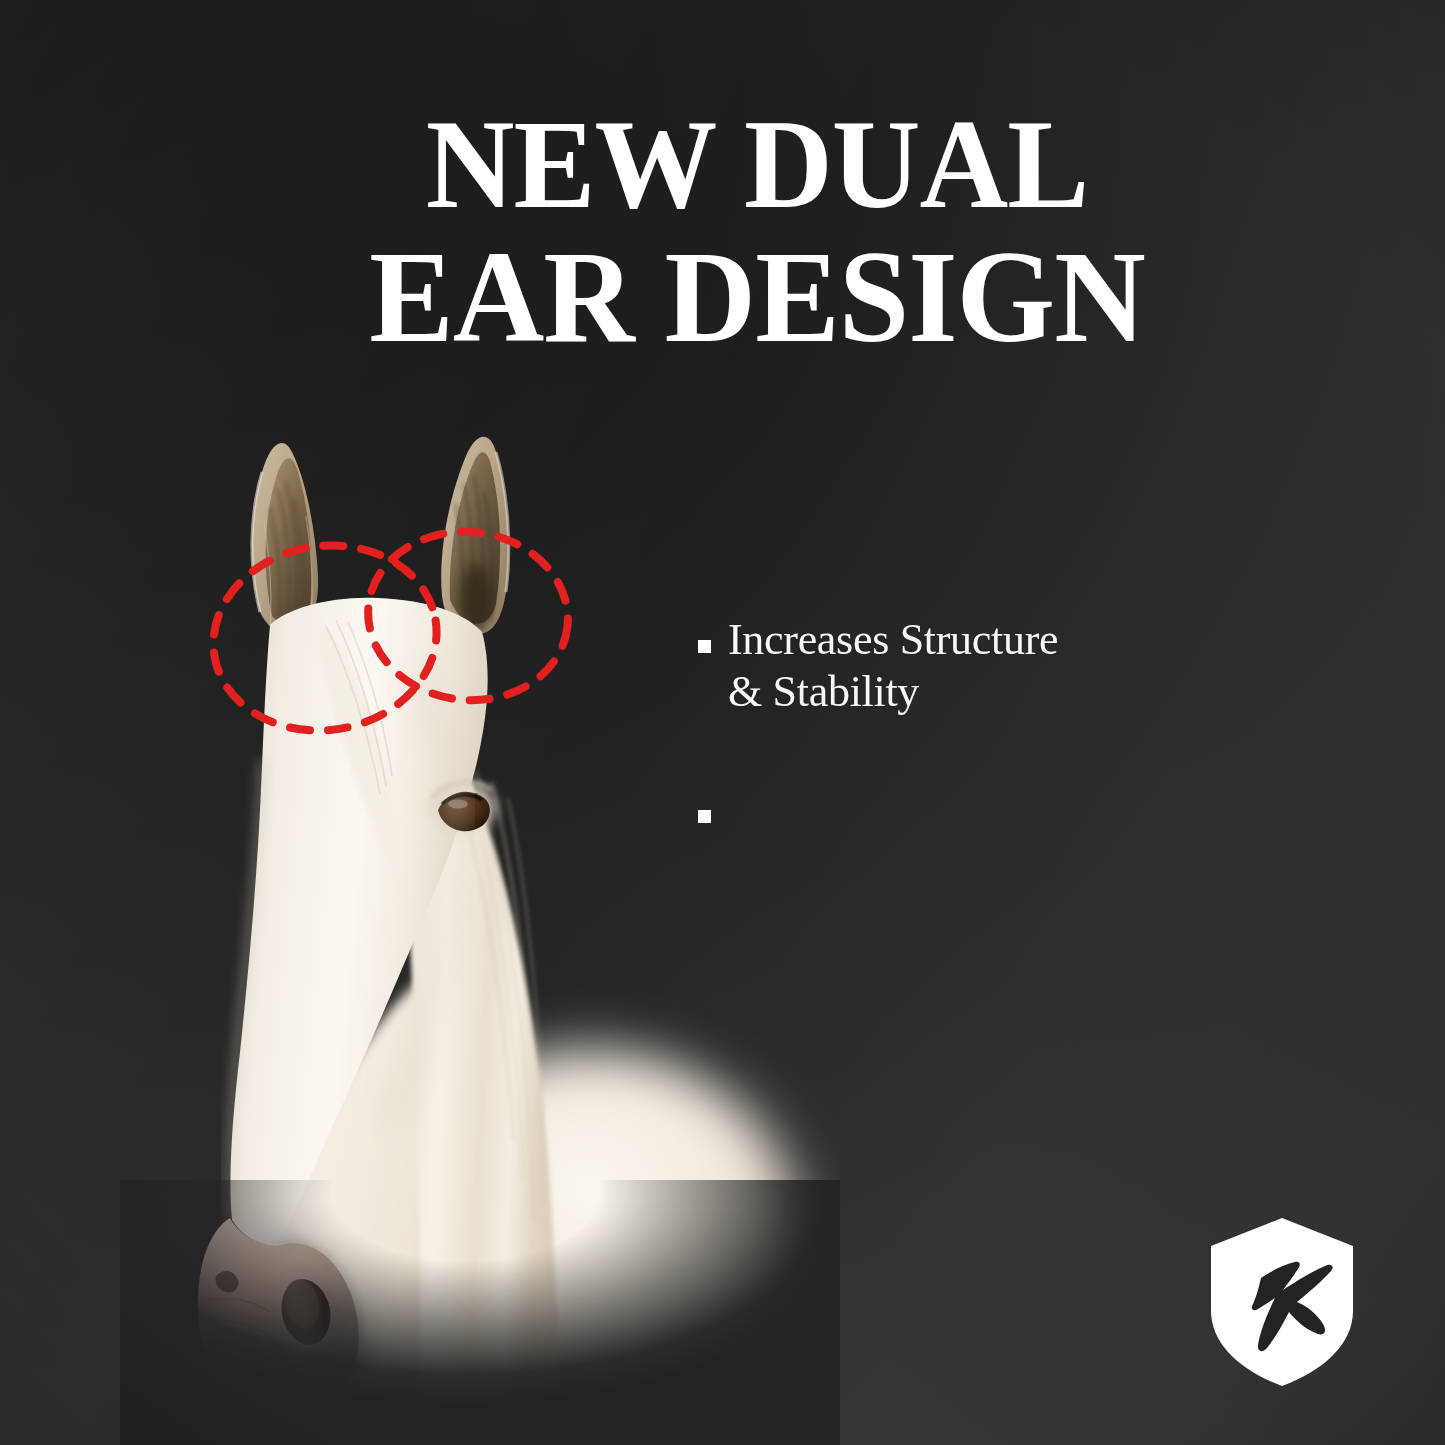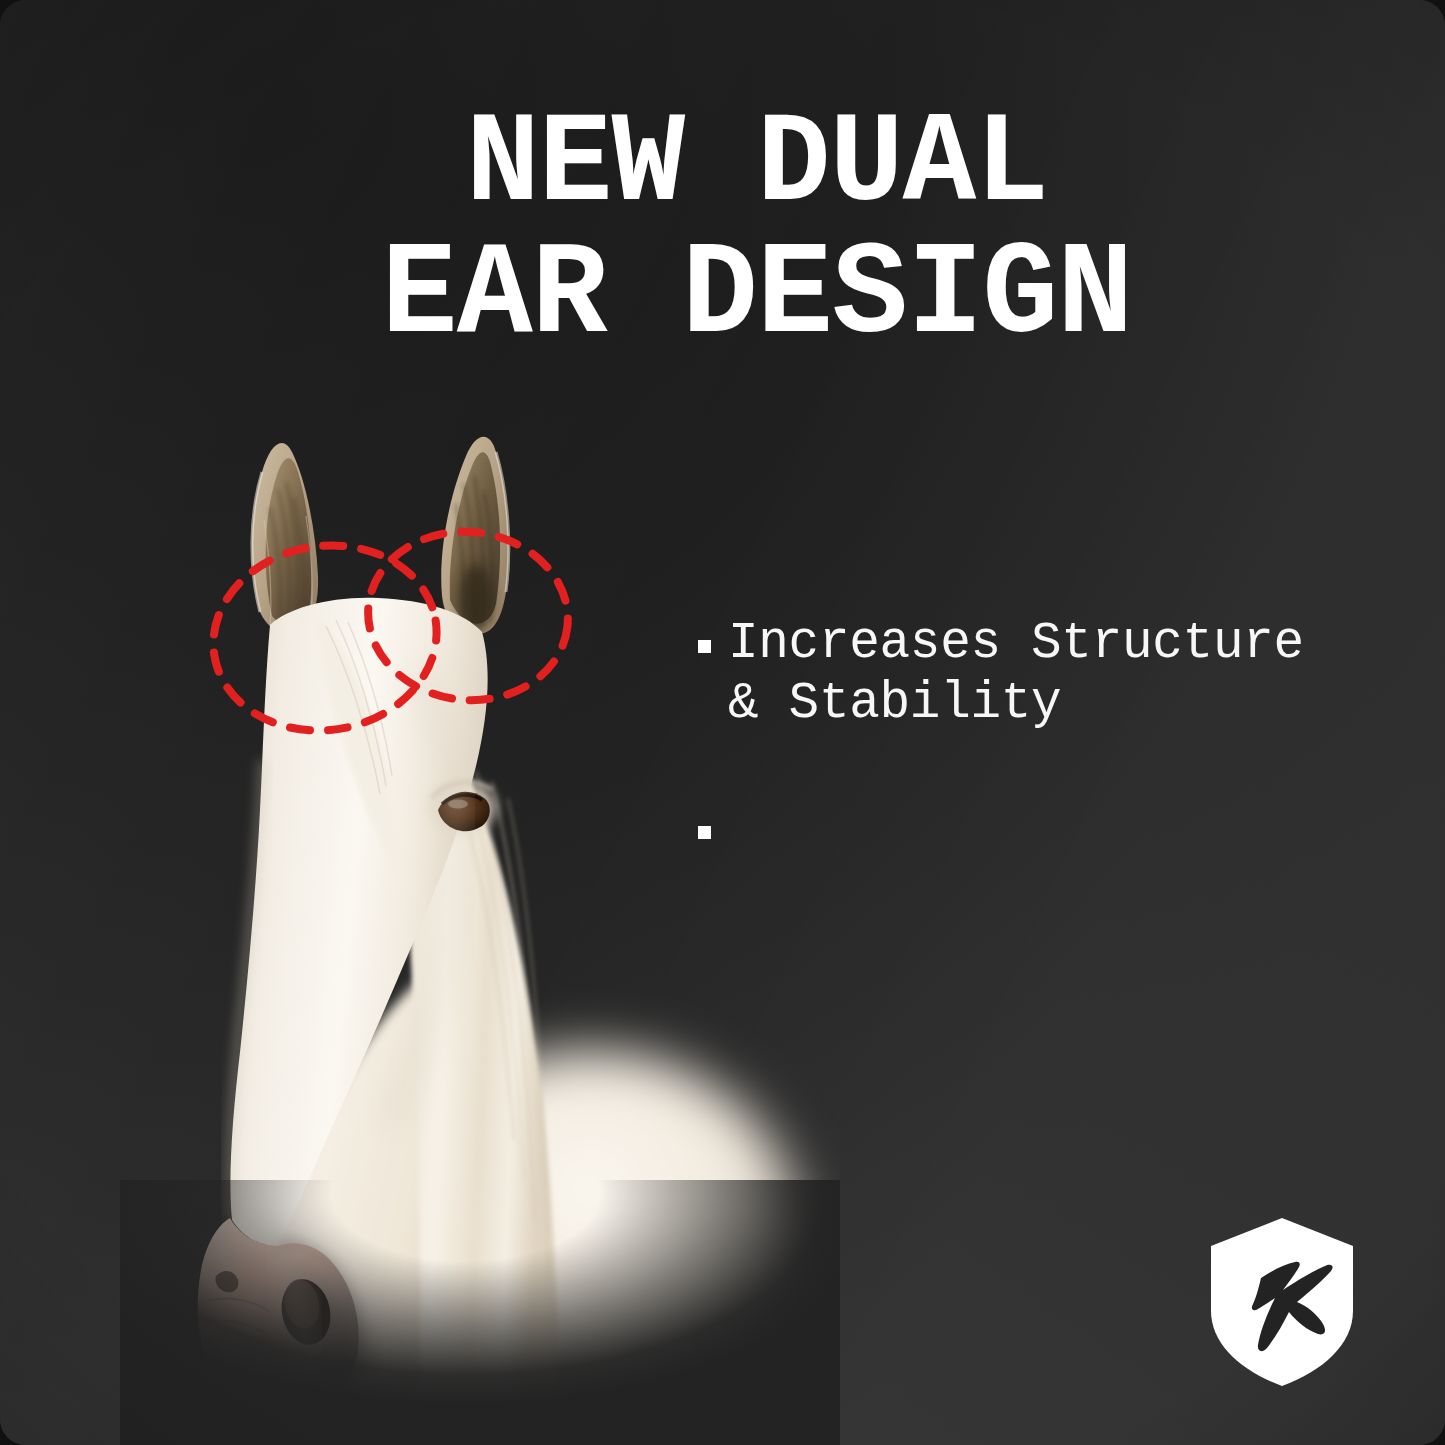--- a/index.html
+++ b/index.html
@@ -5,23 +5,22 @@
   html, body {
     margin: 0;
     padding: 0;
     background: #111;
   }
   #stage {
     position: relative;
     width: 1445px;
     height: 1445px;
     overflow: hidden;
-    font-family: Liberation Mono, monospace;
+    font-family: Liberation Serif, serif;
     background: #232323;
-    border-radius: 26px;
   }
 
   
   .bg-base {
     position: absolute;
     inset: 0;
     background:
       radial-gradient(120% 110% at 18% 8%, #171717 0%, #1d1d1d 28%, #262626 58%, #2e2e2e 80%, #333333 100%);
   }
   .bg-sheen {
@@ -69,21 +68,21 @@
   .bullet-sq {
     width: 13px;
     height: 13px;
     background: #ffffff;
     flex: 0 0 13px;
     margin-top: 26px;
     margin-right: 17px;
   }
   .bullet-text {
     color: #f7f7f7;
-    font-size: 51px;
+    font-size: 44px;
     line-height: 1.18;
     font-weight: 400;
     letter-spacing: -0.3px;
     white-space: pre-line;
   }
 
   
   .horse-wrap {
     position: absolute;
     left: 120px;

